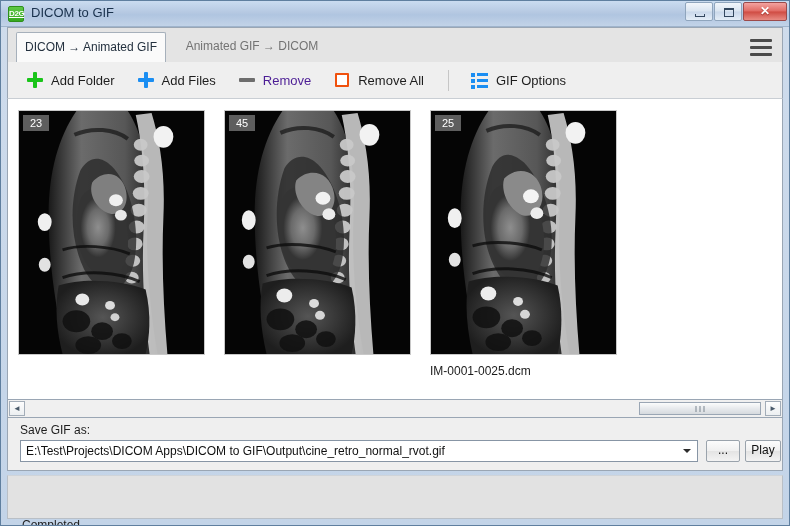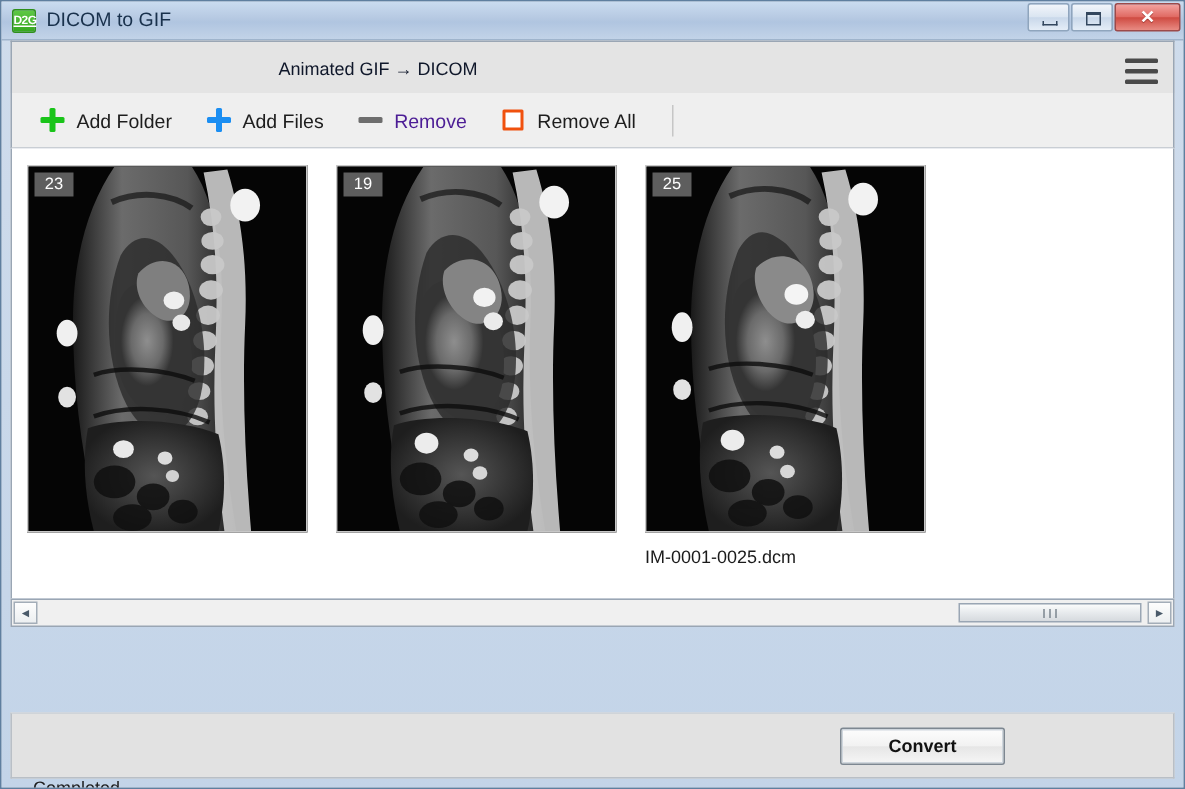--- a/index.html
+++ b/index.html
@@ -101,21 +101,21 @@
   }
   .tab.active {
     left: 8px; width: 150px;
     background: #fafafa;
     border: 1px solid #a6b0bb;
     border-bottom: none;
     border-radius: 2px 2px 0 0;
   }
   .tab.inactive {
     left: 170px; width: 148px;
-    color: #0f172a;
+    color: #737373;
   }
   .hamburger {
     position: absolute; right: 8px; top: 7px;
     width: 26px; height: 22px;
     padding-top: 4px;
     box-sizing: border-box;
   }
   .hamburger span {
     display: block;
     width: 22px; height: 3px;
@@ -355,20 +355,21 @@
       <div class="wbtn">
         <div class="max-box"></div>
       </div>
       <div class="wbtn close">
         <div class="glyph">✕</div>
       </div>
     </div>
   </div>
 
   <div class="tabstrip">
+    <div class="tab active">DICOM  →  Animated GIF</div>
     <div class="tab inactive">Animated GIF  →  DICOM</div>
     <div class="hamburger">
       <span></span>
       <span></span>
       <span></span>
     </div>
   </div>
 
   <div class="toolbar">
 
@@ -397,20 +398,31 @@
 
     <div class="tbitem">
       <span class="tbicon">
         <i class="osquare"></i>
       </span>
       <span>Remove All</span>
     </div>
 
     <div class="tbsep"></div>
 
+    <div class="tbitem">
+      <span class="tbicon listicon">
+        <i class="b r1"></i>
+          <i class="l r1"></i>
+        <i class="b r2"></i>
+          <i class="l r2"></i>
+        <i class="b r3"></i>
+          <i class="l r3"></i>
+      </span>
+      <span>GIF Options</span>
+    </div>
 
   </div>
 
   <div class="listarea">
     <div class="thumbs">
 
       <div class="thumb">
         <div class="thumb-img">
           <div class="thumb-badge">23</div>
           <svg class="mri" viewBox="0 0 187 245" preserveAspectRatio="none">
@@ -465,21 +477,21 @@
             </g>
             <path d="M44 140 C62 134 92 136 112 144" stroke="#0c0c0c" stroke-width="3" fill="none" opacity="0.8"></path>
             <path d="M44 168 C66 160 100 162 122 172" stroke="#0c0c0c" stroke-width="3" fill="none" opacity="0.8"></path>
             <path d="M56 24 C74 16 96 18 110 28" stroke="#151515" stroke-width="4" fill="none" opacity="0.7"></path>
           </svg>
         </div>
       </div>
 
       <div class="thumb">
         <div class="thumb-img">
-          <div class="thumb-badge">19</div>
+          <div class="thumb-badge">45</div>
           <svg class="mri" viewBox="0 0 187 245" preserveAspectRatio="none">
             <rect width="187" height="245" fill="#050505"></rect>
             <path d="M58 0 C40 26 30 62 30 104 C30 150 36 196 48 245 L140 245 C132 198 128 150 130 104 C132 60 126 24 110 0 Z" fill="url(#bodyg)"></path>
             <path d="M118 4 C126 40 128 78 126 118 C124 160 126 200 132 245 L150 245 C146 198 144 150 146 106 C148 62 142 28 134 2 Z" fill="#d8d8d8" opacity="0.85"></path>
             <g fill="#c9c9c9" opacity="0.95">
               <ellipse cx="123" cy="34" rx="7" ry="6"></ellipse>
                 <ellipse cx="124" cy="50" rx="7.5" ry="6"></ellipse>
               <ellipse cx="124" cy="66" rx="8" ry="6.5"></ellipse>
                 <ellipse cx="123" cy="83" rx="8" ry="6.5"></ellipse>
               <ellipse cx="121" cy="100" rx="8" ry="6.5"></ellipse>
@@ -565,19 +577,27 @@
     <div class="sb-thumb">
       <div class="sb-grip">
           <i></i>
           <i></i>
           <i></i>
         </div>
     </div>
     <div class="sb-arrow right">►</div>
   </div>
 
+  <div class="savepanel">
+    <div class="savelabel">Save GIF as:</div>
+    <div class="combo">
+      <div class="combo-text">E:\Test\Projects\DICOM Apps\DICOM to GIF\Output\cine_retro_normal_rvot.gif</div>
+      <div class="combo-arrow"></div>
+    </div>
+    <div class="sbtn browse">...</div>
+    <div class="sbtn play">Play</div>
+  </div>
 
   <div class="statusbar">
     <div class="statustext">Completed.</div>
-    <div class="bbtn convert">Convert</div>
   </div>
 
 </div>
 
 </body></html>

